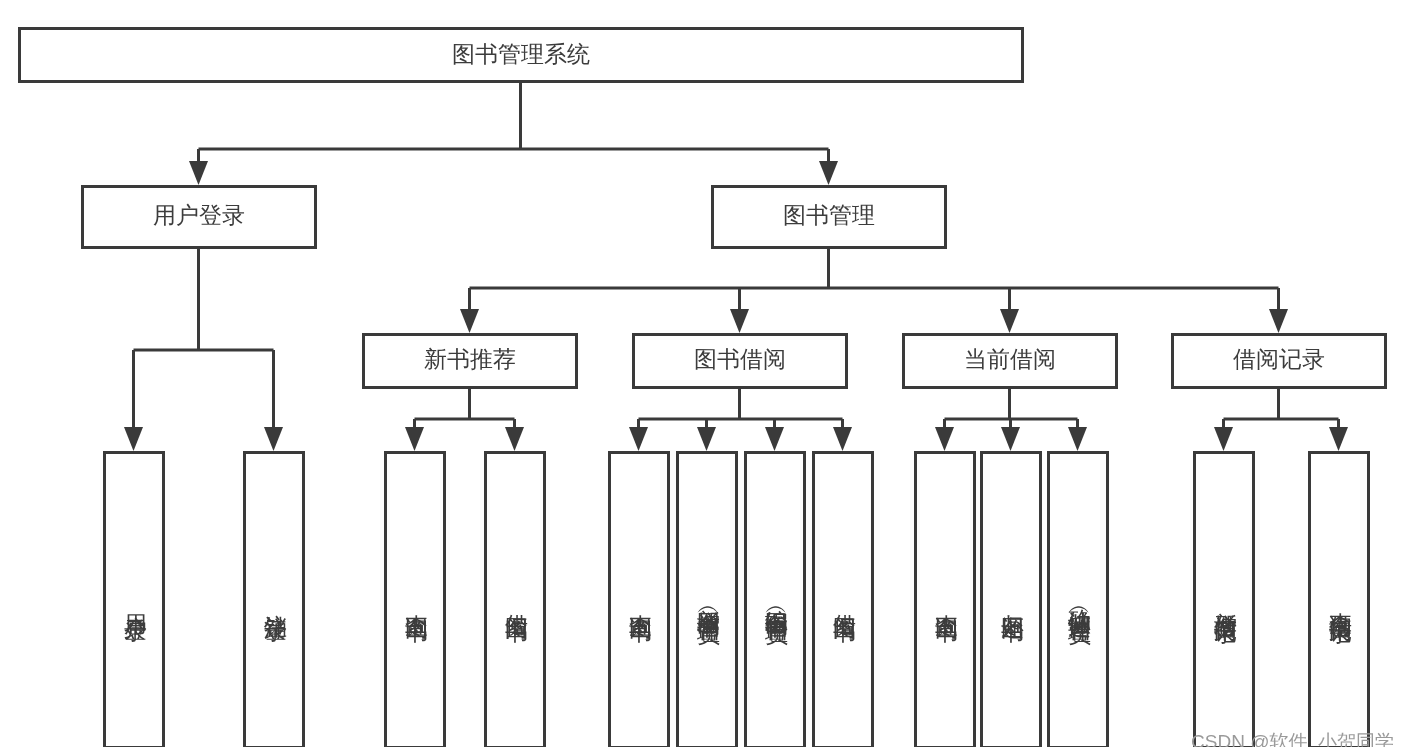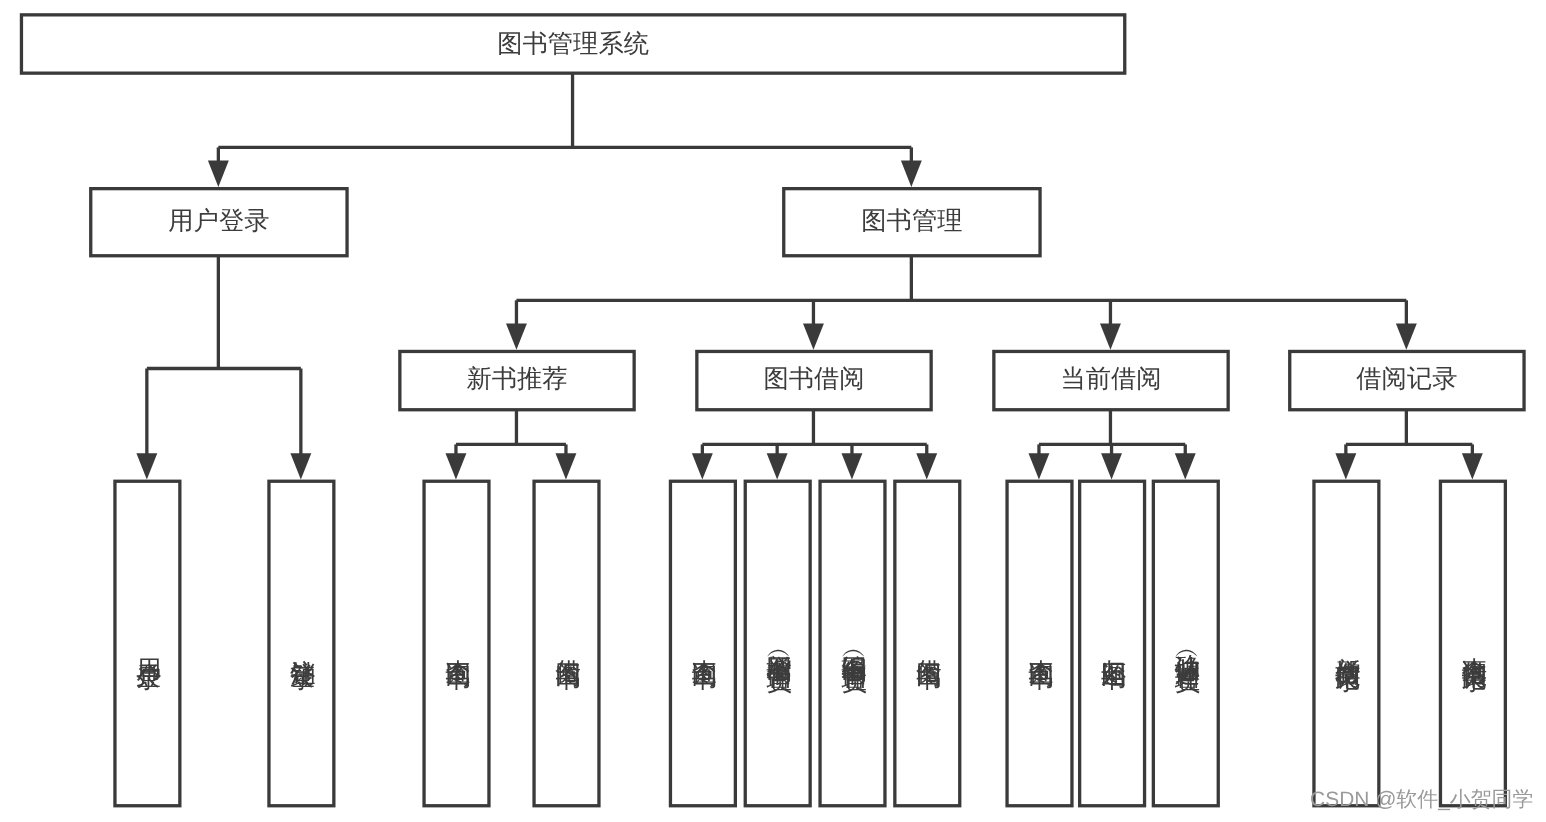--- a/index.html
+++ b/index.html
@@ -10,21 +10,21 @@
   body {
     width: 1405px;
     height: 747px;
     font-family: "Liberation Sans", "DejaVu Sans", sans-serif;
     position: relative;
     overflow: hidden;
   }
   #diagram-root {
     position: absolute;
     left: 0;
-    top: 0;
+    top: 15px;
     width: 1405px;
     height: 614px;
   }
   svg.flow {
     display: block;
     width: 1405px;
     height: 747px;
   }
   .node-rect {
     fill: #ffffff;

